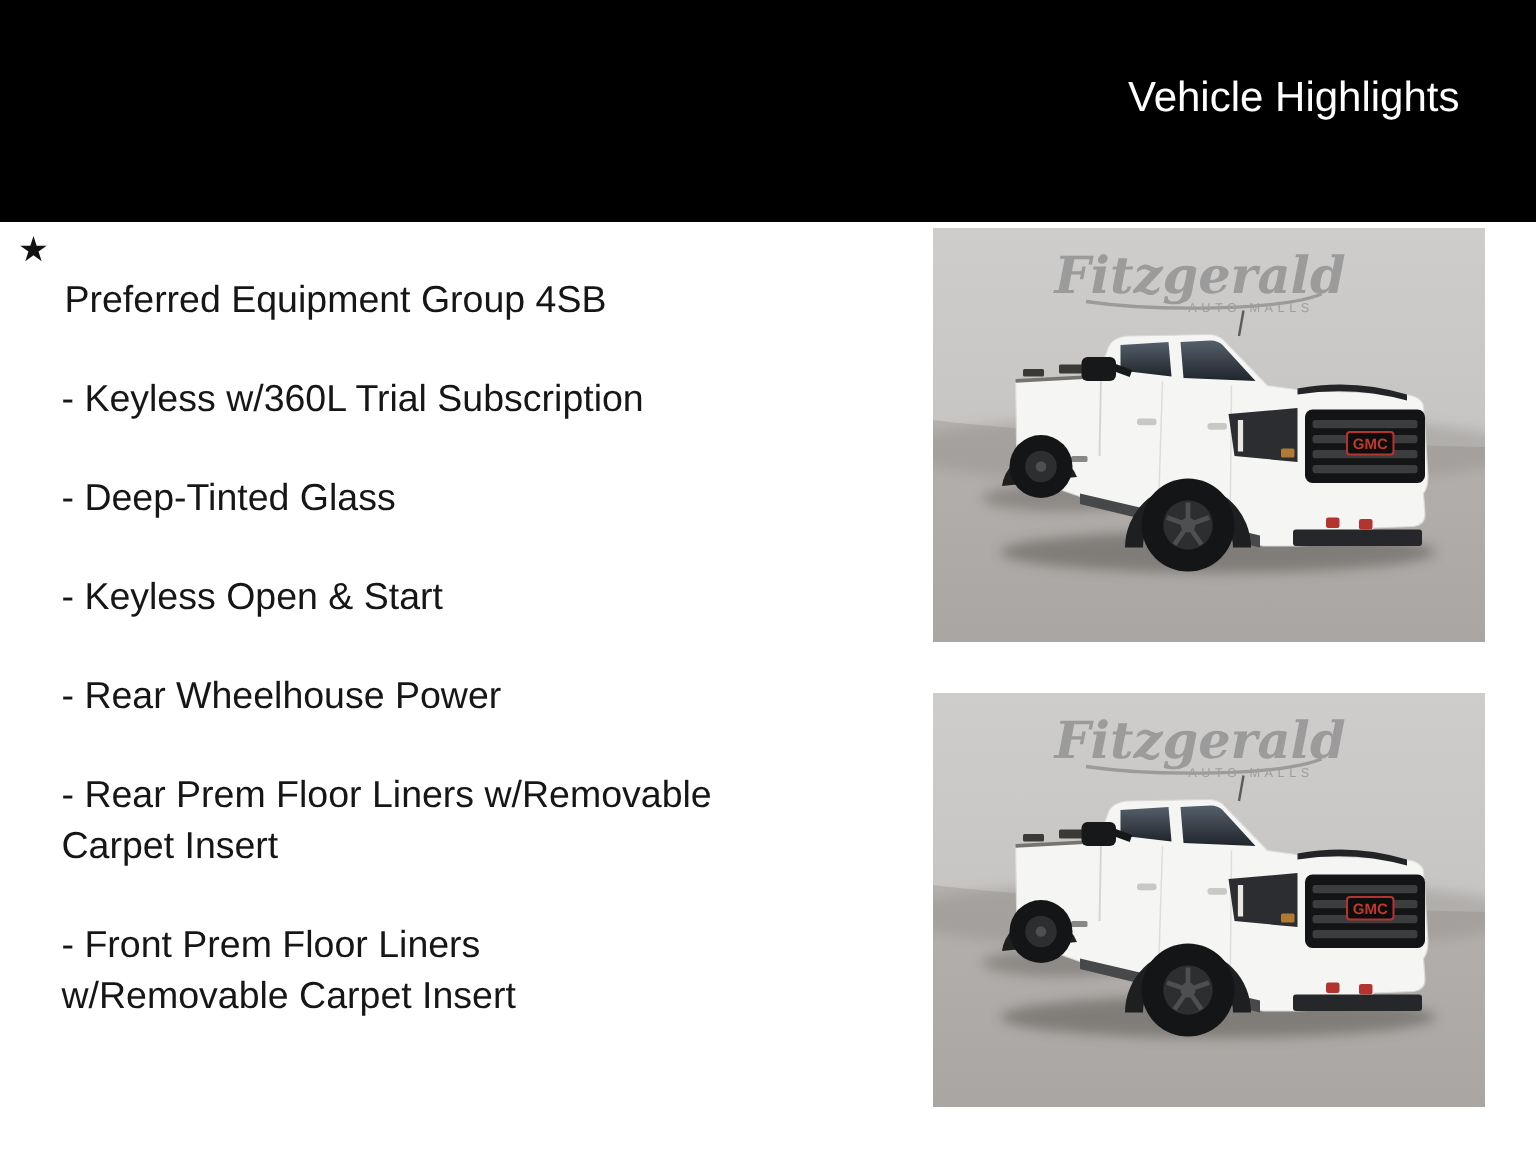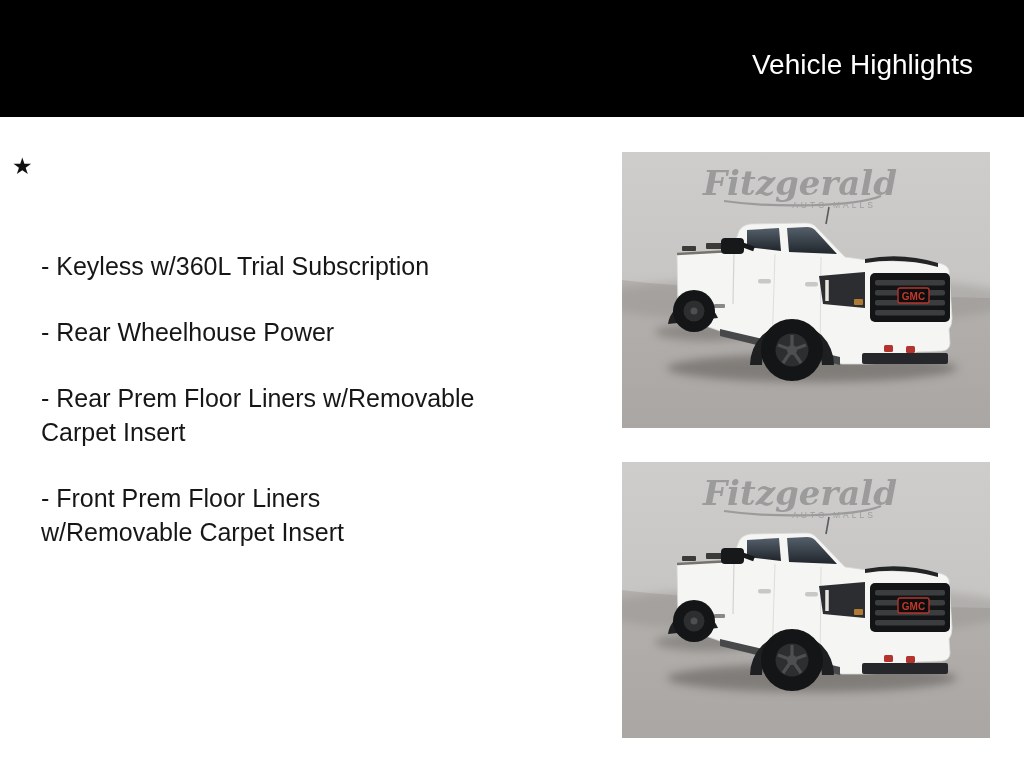--- a/index.html
+++ b/index.html
@@ -2,21 +2,21 @@
 <html><head>
 <meta charset="utf-8">
 <style>
   html,body{margin:0;padding:0;}
   body{
     width:1024px;height:768px;position:relative;overflow:hidden;
     background:#ffffff;
     font-family:"Liberation Sans",sans-serif;
   }
   .header{
-    position:absolute;left:0;top:0;width:1024px;height:117px;
+    position:absolute;left:0;top:0;width:1024px;height:148px;
     background:#000000;
   }
   .header-title{
     position:absolute;right:51px;top:49px;
     color:#ffffff;font-size:28px;line-height:32px;font-weight:400;
     white-space:nowrap;
   }
   .highlights{
     position:absolute;left:12px;top:149px;width:598px;
     color:#161616;font-size:25px;line-height:34px;
@@ -41,23 +41,25 @@
 </style>
 </head>
 <body>
 
 <div class="header">
   <div class="header-title">Vehicle Highlights</div>
 </div>
 
 <div class="highlights">
   <div class="hl-item top">
-    <span class="star">★</span>
+    <span class="star">★</span><span class="hl-text">Preferred Equipment Group 4SB</span>
   </div>
   <div class="hl-item sub">- Keyless w/360L Trial Subscription</div>
+  <div class="hl-item sub">- Deep-Tinted Glass</div>
+  <div class="hl-item sub">- Keyless Open &amp; Start</div>
   <div class="hl-item sub">- Rear Wheelhouse Power</div>
   <div class="hl-item sub">- Rear Prem Floor Liners w/Removable
 Carpet Insert</div>
   <div class="hl-item sub">- Front Prem Floor Liners
 w/Removable Carpet Insert</div>
 </div>
 
 <svg width="0" height="0" style="position:absolute" aria-hidden="true">
   <defs>
     <linearGradient id="wallG" x1="0" y1="0" x2="0" y2="1">

